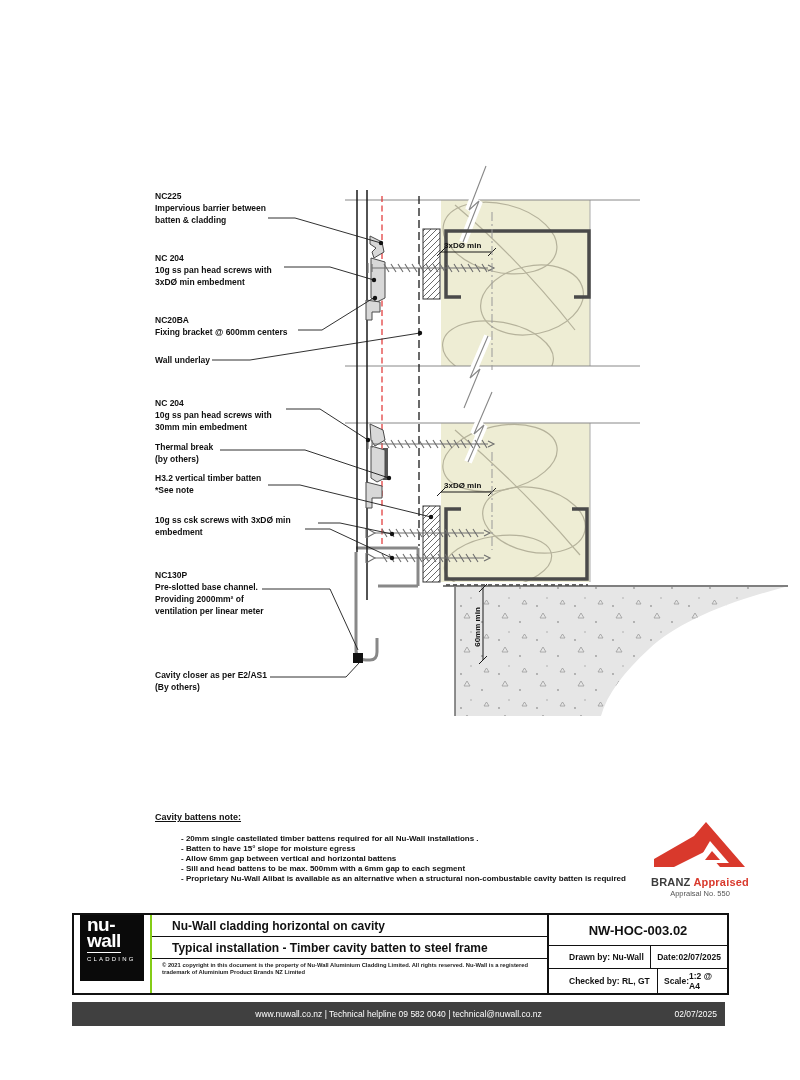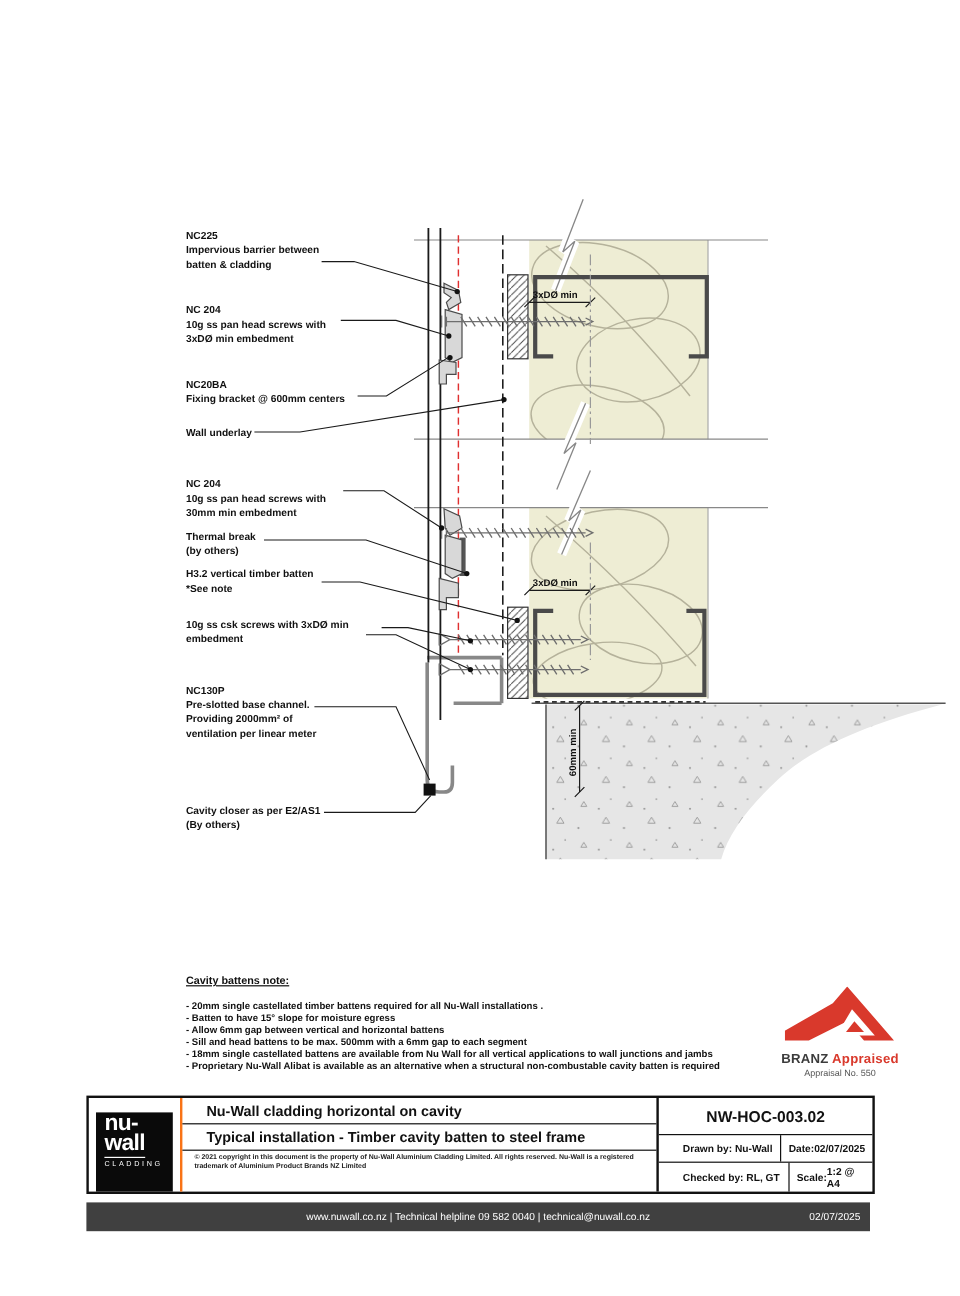--- a/index.html
+++ b/index.html
@@ -8,30 +8,30 @@
   svg text{font-family:"Liberation Sans",sans-serif;}
   .abs{position:absolute;}
   
   .callout{position:absolute;left:155px;font-size:8.5px;font-weight:700;
            line-height:12px;white-space:nowrap;color:#101010;}
   .ccode{display:block;}
   .cline{display:block;}
   
   #note{position:absolute;left:155px;top:812px;width:520px;}
   #note .nhead{font-size:9px;font-weight:700;text-decoration:underline;margin-bottom:12px;}
-  #note .nitem{font-size:8px;font-weight:700;line-height:10px;white-space:nowrap;}
+  #note .nitem{font-size:8px;font-weight:700;line-height:10px;white-space:nowrap;margin-left:26px;}
   
   #branz{position:absolute;left:650px;top:822px;width:100px;text-align:center;}
   #branz .b1{font-size:11px;font-weight:800;color:#3c3c3c;letter-spacing:.2px;margin-top:2px;}
   #branz .b1 .red{color:#d9392c;}
   #branz .b2{font-size:7.5px;color:#555;margin-top:1px;}
   
   #tblock{position:absolute;left:72px;top:913px;width:653px;height:78px;
           border:2px solid #111;display:flex;background:#fff;}
-  #logocell{width:76px;border-right:2px solid #f97316;display:flex;align-items:flex-end;justify-content:center;}
+  #logocell{width:76px;border-right:2px solid #84cc16;display:flex;align-items:flex-start;justify-content:center;}
   #logobox{width:64px;height:66px;background:#0a0a0a;color:#fff;padding:2px 0 0 7px;box-sizing:border-box;}
   #logobox .lg{font-size:19px;font-weight:700;line-height:16px;letter-spacing:-.5px;}
   #logobox .rule{width:34px;height:1px;background:#fff;margin:3px 0 3px 0;}
   #logobox .sub{font-size:6px;letter-spacing:2.2px;}
   #midcell{flex:1;border-right:2px solid #111;display:flex;flex-direction:column;}
   .trow{padding:4px 10px 3px 20px;font-size:12px;font-weight:700;border-bottom:1.5px solid #111;}
   .crow{flex:1;padding:3px 10px;font-size:5.8px;font-weight:700;line-height:7px;color:#222;}
   #rightcell{width:178px;display:flex;flex-direction:column;}
   #dwgnum{height:30px;border-bottom:1.5px solid #111;display:flex;align-items:center;
           justify-content:center;font-size:13px;font-weight:700;}
@@ -253,21 +253,20 @@
   <span class="cline">Cavity closer as per E2/AS1</span>
   <span class="cline">(By others)</span>
 </div>
 
 <div id="note">
   <div class="nhead">Cavity battens note:</div>
   <div class="nitem">- 20mm single castellated timber battens required for all Nu-Wall installations .</div>
   <div class="nitem">- Batten to have 15° slope for moisture egress</div>
   <div class="nitem">- Allow 6mm gap between vertical and horizontal battens</div>
   <div class="nitem">- Sill and head battens to be max. 500mm with a 6mm gap to each segment</div>
-  <div class="nitem">- 18mm single castellated battens are available from Nu Wall for all vertical applications to wall junctions and jambs</div>
   <div class="nitem">- Proprietary Nu-Wall Alibat is available as an alternative when a structural non-combustable cavity batten is required</div>
 </div>
 
 <div id="branz">
   <svg width="92" height="48" viewBox="0 0 92 48">
     <path d="M52,0 L91,45 L66,45 L52,29 L20,45 L0,45 L0,37 L40,14 Z" fill="#d9392c"></path>
     <polygon points="56,19 75,41 43,41" fill="#fff"></polygon>
     <polygon points="58,29 66,38 51,38" fill="#d9392c"></polygon>
   </svg>
   <div class="b1">

